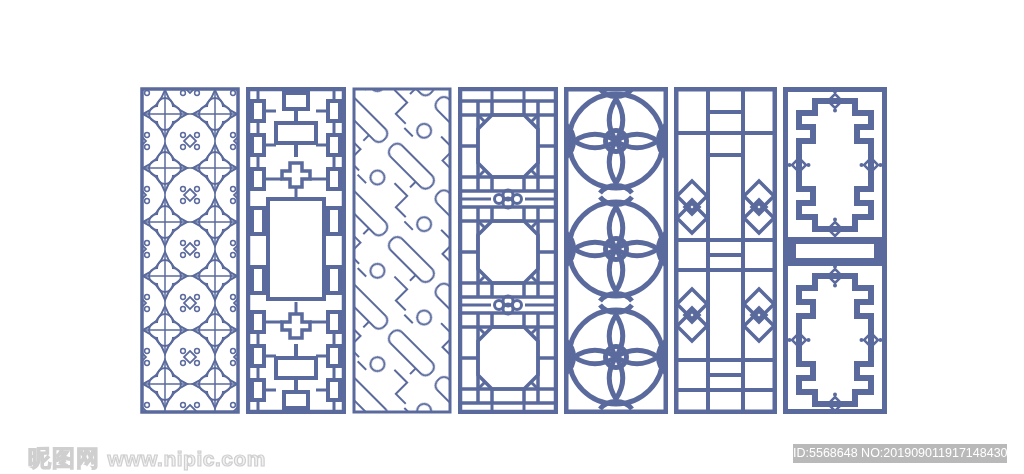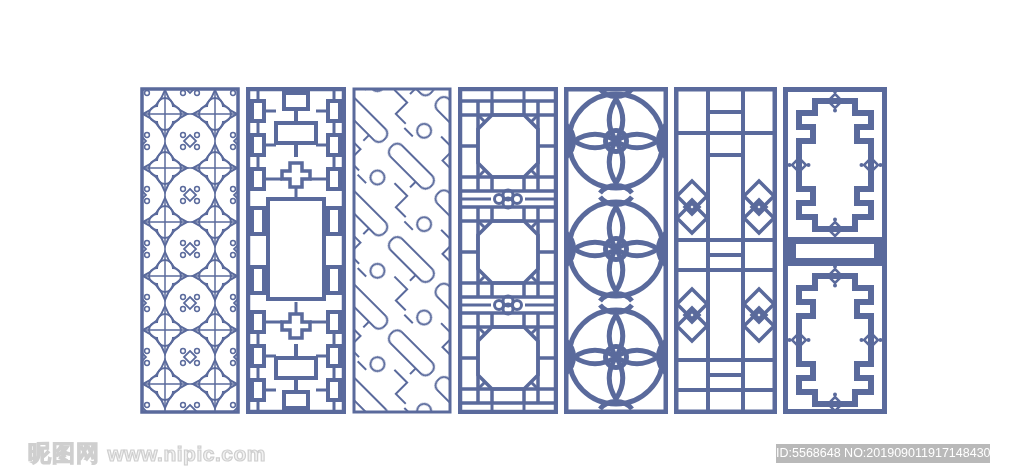--- a/index.html
+++ b/index.html
@@ -6,28 +6,28 @@
   .canvas{
     position:relative;width:1024px;height:474px;background:#ffffff;overflow:hidden;
     font-family:"Liberation Sans", sans-serif;
   }
   .panels-row{
     position:absolute;left:140px;top:87px;display:flex;gap:6px;align-items:flex-start;
   }
   .panel{display:block;}
   .panel svg{display:block;}
   .wm-left{
-    position:absolute;left:28px;top:438px;height:30px;line-height:30px;
+    position:absolute;left:28px;top:438px;height:30px;line-height:40px;
     font-size:23px;font-weight:bold;letter-spacing:1px;
     color:#f2f2f2;-webkit-text-stroke:1.2px #cfcfcf;
     white-space:nowrap;user-select:none;
   }
   .wm-left .site-url{font-size:21px;letter-spacing:0.5px;}
   .id-bar{
-    position:absolute;left:776px;top:444px;width:214px;height:19px;
+    position:absolute;left:793px;top:444px;width:214px;height:19px;
     background:#b9b9b9;color:#ffffff;font-size:12.5px;line-height:19px;
     text-align:center;white-space:nowrap;user-select:none;
   }
 </style>
 </head>
 <body>
 
 <div class="canvas">
 
   <div class="panels-row">

